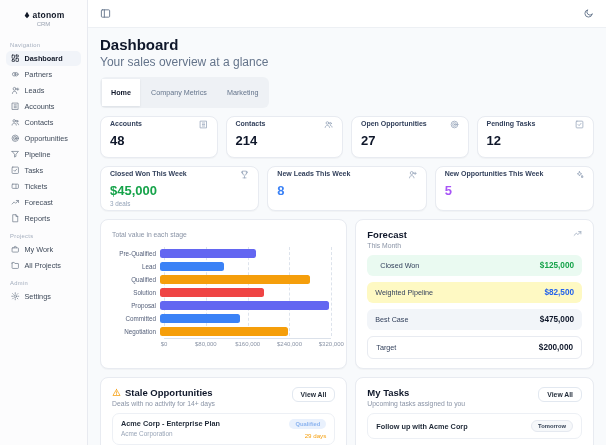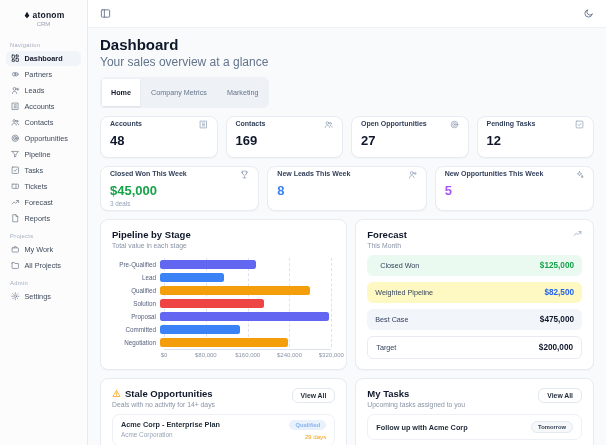--- a/index.html
+++ b/index.html
@@ -311,21 +311,21 @@
             <span class="stat-label">Contacts</span>
             <span class="icon">
               <svg viewBox="0 0 24 24" fill="none" stroke="currentColor" stroke-width="2" stroke-linecap="round" stroke-linejoin="round">
                 <circle cx="9" cy="8" r="3.5"></circle>
                 <path d="M3 20c0-3 2.5-5.5 6-5.5s6 2.5 6 5.5"></path>
                 <circle cx="17" cy="9" r="2.5"></circle>
                 <path d="M17 14.5c2.5 0 4.5 2 4.5 4.5"></path>
               </svg>
             </span>
           </div>
-          <div class="stat-value">169</div>
+          <div class="stat-value">214</div>
         </div>
         <div class="card stat-card">
           <div class="stat-top">
             <span class="stat-label">Open Opportunities</span>
             <span class="icon">
               <svg viewBox="0 0 24 24" fill="none" stroke="currentColor" stroke-width="2" stroke-linecap="round" stroke-linejoin="round">
                 <circle cx="12" cy="12" r="9"></circle>
                 <circle cx="12" cy="12" r="5"></circle>
                 <circle cx="12" cy="12" r="1.2"></circle>
               </svg>
@@ -384,21 +384,20 @@
               </svg>
             </span>
           </div>
           <div class="stat-value" style="color: rgb(168, 85, 247);">5</div>
         </div>
       </div>
 
     <div class="row">
 
       <div class="card chart-card">
-        <div class="panel-title">Pipeline by Stage</div>
         <div class="panel-sub">Total value in each stage</div>
         <div class="chart-area" id="chart">
             <div class="chart-grid">
               <div class="gridline" style="left: 0%;"></div>
               <div class="gridline" style="left: 25%;"></div>
               <div class="gridline" style="left: 50%;"></div>
               <div class="gridline" style="left: 75%;"></div>
               <div class="gridline" style="left: 100%;"></div>
             </div>
             <div class="bar-row">

